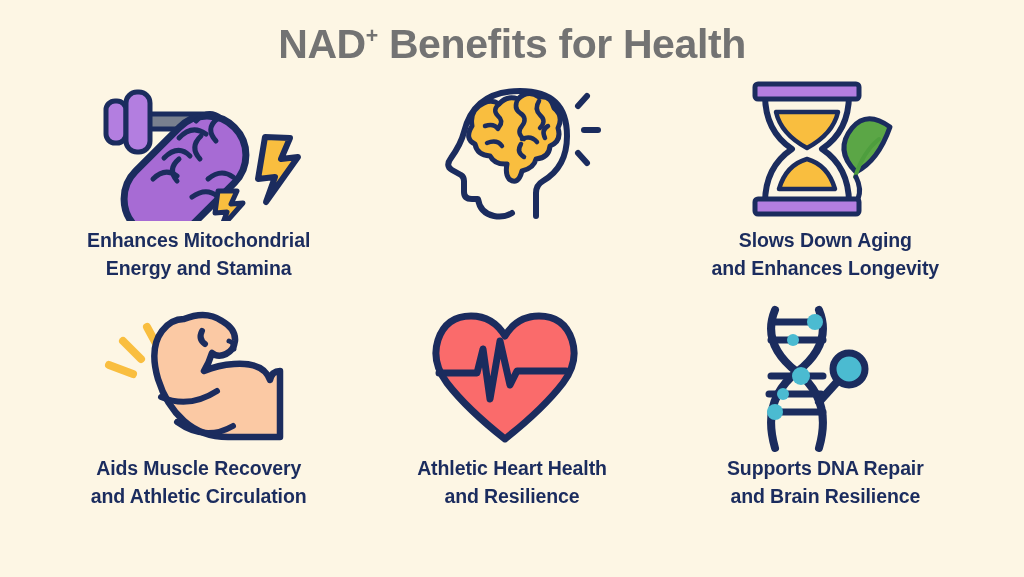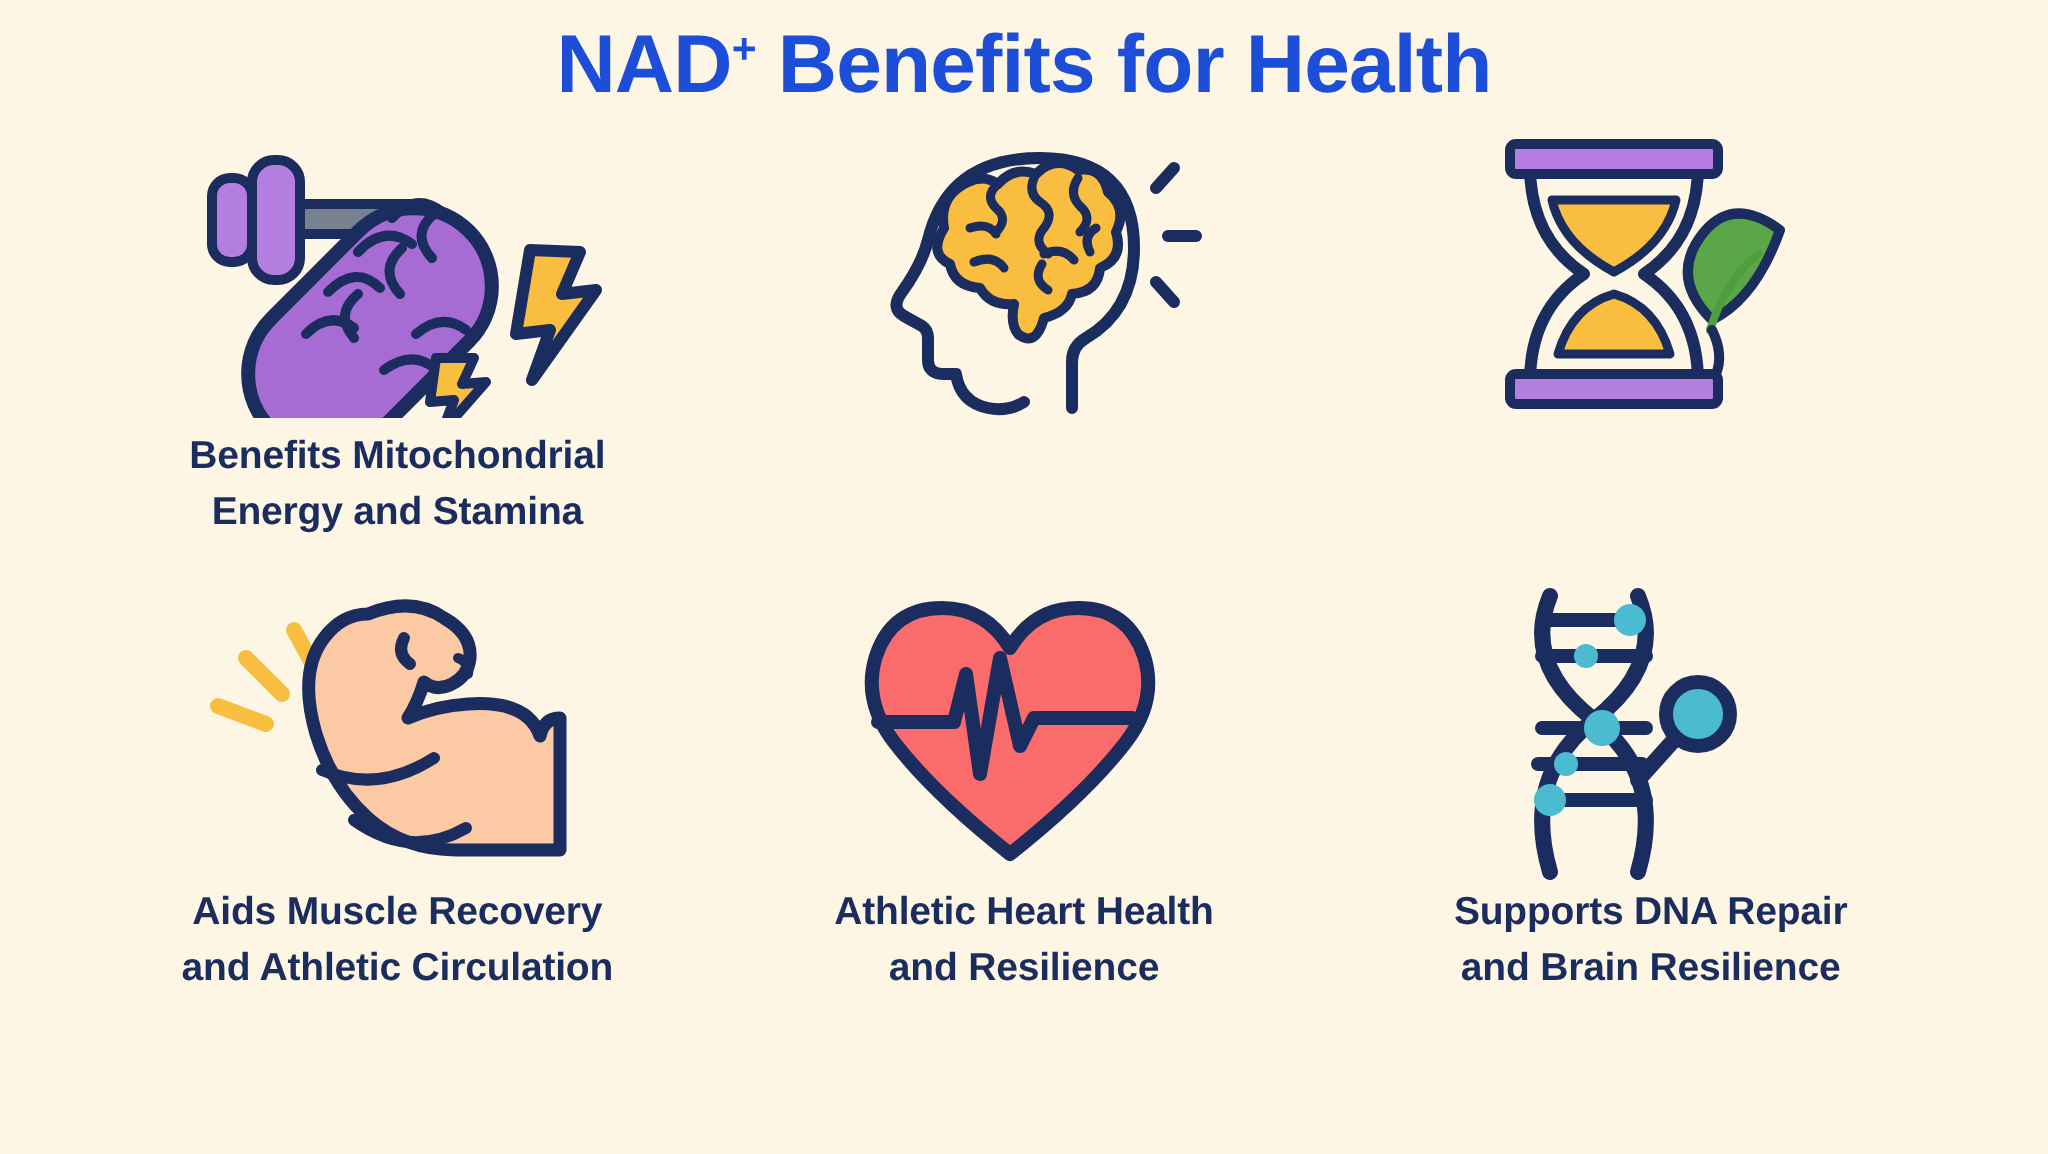--- a/index.html
+++ b/index.html
@@ -19,24 +19,24 @@
     position: relative;
     width: 1024px;
     height: 577px;
     background: #FDF6E4;
     display: flex;
     flex-direction: column;
     align-items: center;
   }
 
   .page-title {
-    margin-top: 12px;
+    margin-top: 24px;
     font-size: 41px;
     font-weight: bold;
-    color: #1d4ed8;
+    color: #737373;
     letter-spacing: -0.4px;
     line-height: 1;
     white-space: nowrap;
   }
   .page-title sup {
     font-size: 0.52em;
     vertical-align: super;
     font-weight: bold;
   }
 
@@ -114,21 +114,21 @@
             <path d="M108 116 q14 -10 25 -1"></path>
             <path d="M124 98 q13 -11 25 -2"></path>
           </g>
 
           <path d="M134 110 l19 0 -6 13 12 -1 -22 25 6 -16 -12 1 z" fill="#F9BE3F" stroke="#1B2C5E" stroke-width="5" stroke-linejoin="round"></path>
 
           <path d="M181 56 l25 1 -9 21 17 -2 -32 45 9 -25 -17 2 z" fill="#F9BE3F" stroke="#1B2C5E" stroke-width="6" stroke-linejoin="round"></path>
         </svg>
       </div>
       <div class="benefit-label">
-        <span>Benefits Mitochondrial</span><br>
+        <span>Enhances Mitochondrial</span><br>
         <span>Energy and Stamina</span>
       </div>
     </div>
 
     <div class="benefit-card">
       <div class="benefit-icon">
         <svg width="200" height="140" viewBox="0 0 200 140">
 
           <path d="M124 135 V112 q0 -8 7 -12 q24 -14 24 -45 q0 -45 -47 -45 q-46 0 -56 41
                    q-3 12 -13 26 q-6 8 1 12 l9 5 q3 2 3 6 v11 q0 7 8 7 h6
@@ -171,20 +171,24 @@
 
           <path d="M38 31 h62 q-5 22 -31 36 q-26 -14 -31 -36 z" fill="#F9BE3F" stroke="#1B2C5E" stroke-width="4.5" stroke-linejoin="round"></path>
 
           <path d="M41 108 q7 -24 28 -30 q21 6 28 30 z" fill="#F9BE3F" stroke="#1B2C5E" stroke-width="4.5" stroke-linejoin="round"></path>
 
           <rect x="17" y="3" width="104" height="15" rx="3" fill="#B37EE0" stroke="#1B2C5E" stroke-width="5"></rect>
 
           <rect x="17" y="118" width="104" height="15" rx="3" fill="#B37EE0" stroke="#1B2C5E" stroke-width="5"></rect>
         </svg>
       </div>
+      <div class="benefit-label">
+        <span>Slows Down Aging</span><br>
+        <span>and Enhances Longevity</span>
+      </div>
     </div>
 
     <div class="benefit-card">
       <div class="benefit-icon">
         <svg width="220" height="140" viewBox="0 0 220 140">
 
           <g stroke="#F9BE3F" stroke-width="8" stroke-linecap="round" fill="none">
             <path d="M58 18 l12 22"></path>
             <path d="M34 32 l18 18"></path>
             <path d="M20 56 l24 9"></path>

